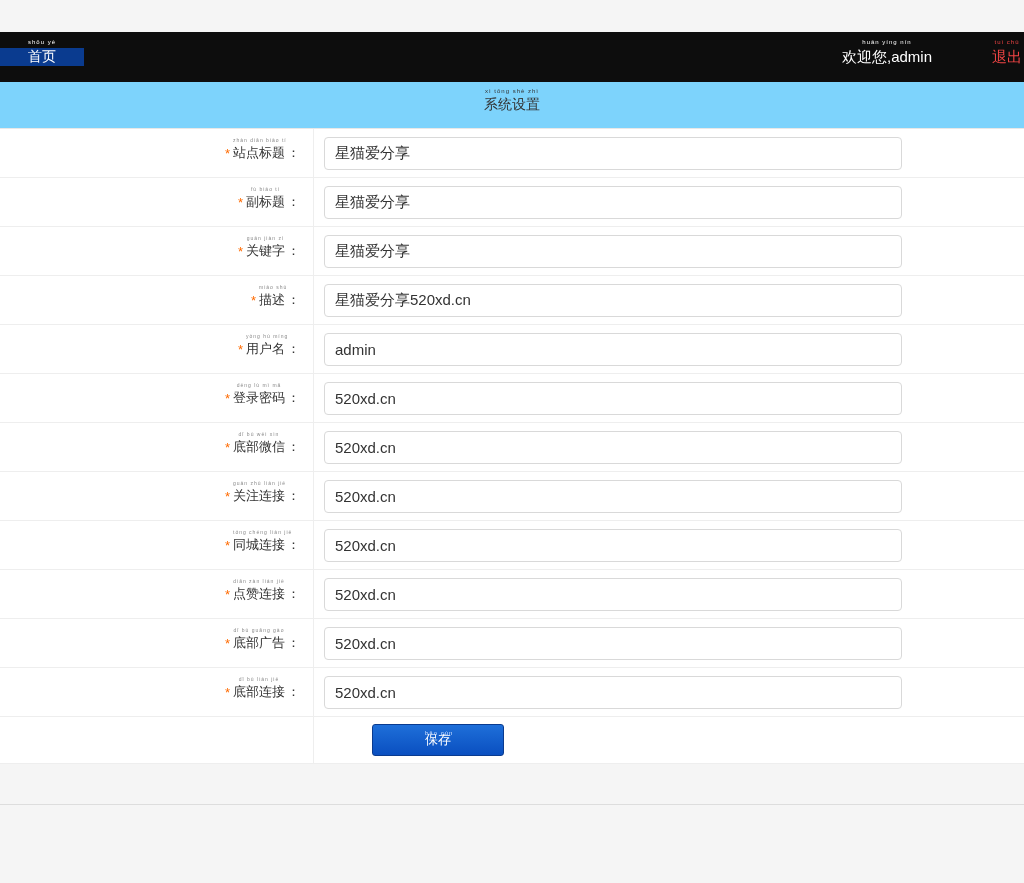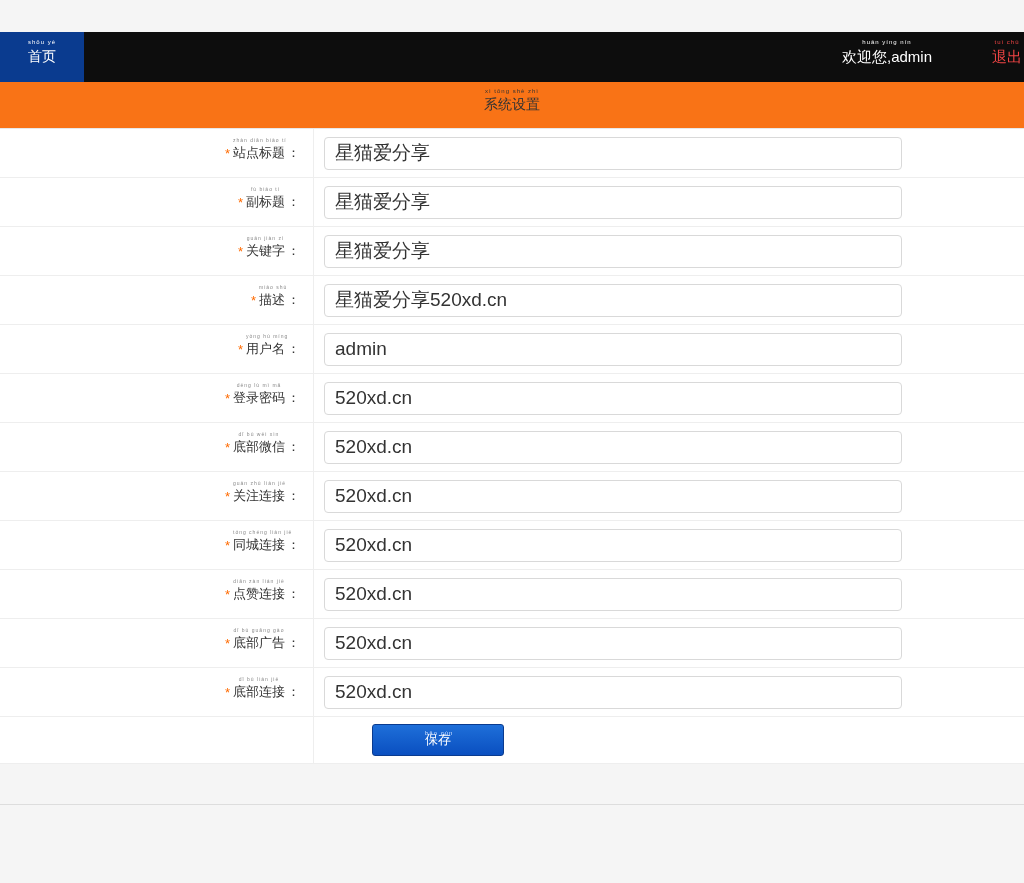--- a/index.html
+++ b/index.html
@@ -12,20 +12,21 @@
       background: #f5f5f5;
       width: 1024px;
       height: 883px;
       overflow: hidden;
     }
     .header {
       display: flex;
       height: 50px;
       background: #0d0d0d;
       margin-top: 32px;
+      align-items: center;
     }
     .header-home {
       width: 84px;
       background: #0a3b8f;
       display: flex;
       align-items: center;
       justify-content: center;
       color: #fff;
       font-size: 14px;
       position: relative;
@@ -60,21 +61,21 @@
       top: -9px;
       left: 0;
       right: 0;
       font-size: 6px;
       color: inherit;
       text-align: center;
       white-space: nowrap;
       letter-spacing: 1px;
     }
     .page-title-bar {
-      background: #f97316;
+      background: #7dd3fc;
       border-bottom: 1px solid #e8e8e8;
       padding: 14px 8px;
       text-align: center;
       font-size: 14px;
       color: #333;
       position: relative;
     }
     .page-title-bar .ruby-top {
       top: -8px;
     }
@@ -121,21 +122,21 @@
     .form-input-cell {
       flex: 1;
       padding: 7px 12px 7px 10px;
     }
     .form-input {
       width: 578px;
       height: 33px;
       border: 1px solid #d9d9d9;
       border-radius: 4px;
       padding: 0 10px;
-      font-size: 19px;
+      font-size: 15px;
       color: #333;
       font-family: inherit;
       outline: none;
     }
     .button-row {
       display: flex;
       border-bottom: 1px solid #eee;
       gap: 48px;
     }
     .button-label-cell {

